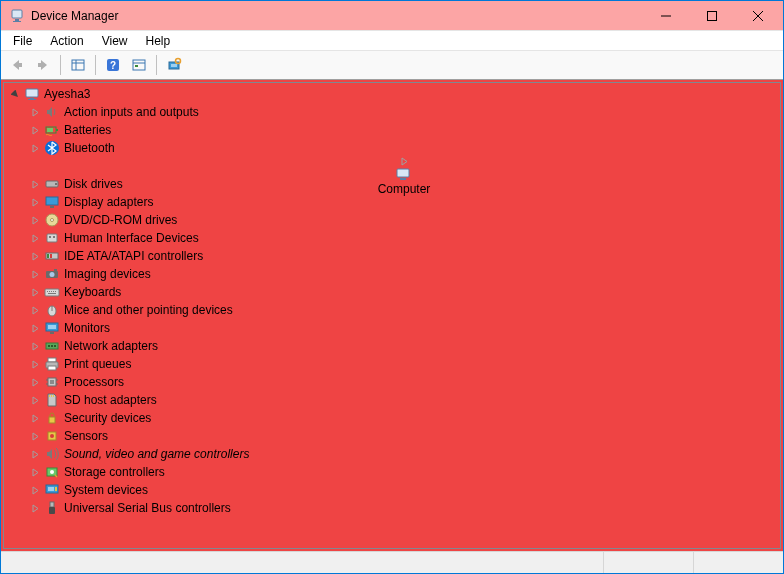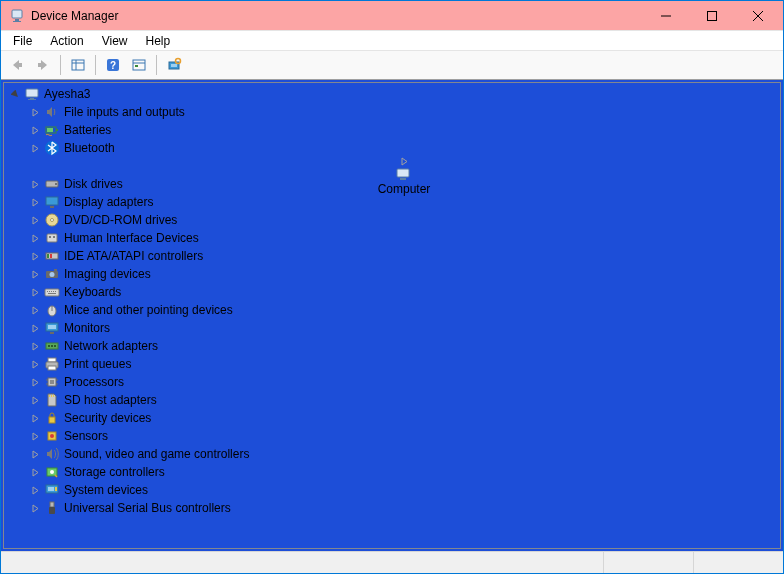--- a/index.html
+++ b/index.html
@@ -55,21 +55,21 @@
     border: 1px solid transparent;
   }
   .tool-sep {
     width: 1px; height: 20px;
     background: #c0c0c0;
     margin: 0 3px;
   }
   .content {
     flex: 1;
     padding: 2px;
-    background: #1d4ed8;
+    background: #ef4444;
     overflow: auto;
   }
   .tree-wrap {
     border: 1px solid #828790;
     height: 100%;
     overflow: auto;
     padding: 2px 0;
   }
   .tree-row {
     display: flex;
@@ -210,21 +210,21 @@
             <svg width="9" height="9" viewBox="0 0 9 9">
               <path d="M2 1 L7 4.5 L2 8 Z" fill="none" stroke="#a0a0a0"></path>
             </svg>
           </span>
           <span class="node-icon">
             <svg width="16" height="16" viewBox="0 0 16 16">
               <path d="M3 6h2l3-3v10l-3-3H3z" fill="#7a7a7a"></path>
               <path d="M10 5c1 1 1 5 0 6" stroke="#7a7a7a" fill="none"></path>
             </svg>
           </span>
-          <span class="label">File inputs and outputs</span>
+          <span class="label">Action inputs and outputs</span>
         </div>
         <div class="tree-row" style="padding-left: 24px;">
           <span class="expander">
             <svg width="9" height="9" viewBox="0 0 9 9">
               <path d="M2 1 L7 4.5 L2 8 Z" fill="none" stroke="#a0a0a0"></path>
             </svg>
           </span>
           <span class="node-icon">
             <svg width="16" height="16" viewBox="0 0 16 16">
               <rect x="2" y="5" width="10" height="6" fill="none" stroke="#3a8a3a"></rect>
@@ -484,21 +484,21 @@
             </svg>
           </span>
           <span class="node-icon">
             <svg width="16" height="16" viewBox="0 0 16 16">
               <rect x="4" y="4" width="8" height="8" fill="#e8c848" stroke="#a88828"></rect>
               <circle cx="8" cy="8" r="2" fill="#d83a3a"></circle>
             </svg>
           </span>
           <span class="label">Sensors</span>
         </div>
-        <div class="tree-row" style="padding-left: 24px;">
+        <div class="tree-row" style="padding-left: 24px; font-style: italic;">
           <span class="expander">
             <svg width="9" height="9" viewBox="0 0 9 9">
               <path d="M2 1 L7 4.5 L2 8 Z" fill="none" stroke="#a0a0a0"></path>
             </svg>
           </span>
           <span class="node-icon">
             <svg width="16" height="16" viewBox="0 0 16 16">
               <path d="M3 6h2l3-3v10l-3-3H3z" fill="#7a7a7a"></path>
               <path d="M10 4c2 1 2 7 0 8M12 2c3 2 3 10 0 12" stroke="#7a7a7a" fill="none"></path>
             </svg>

